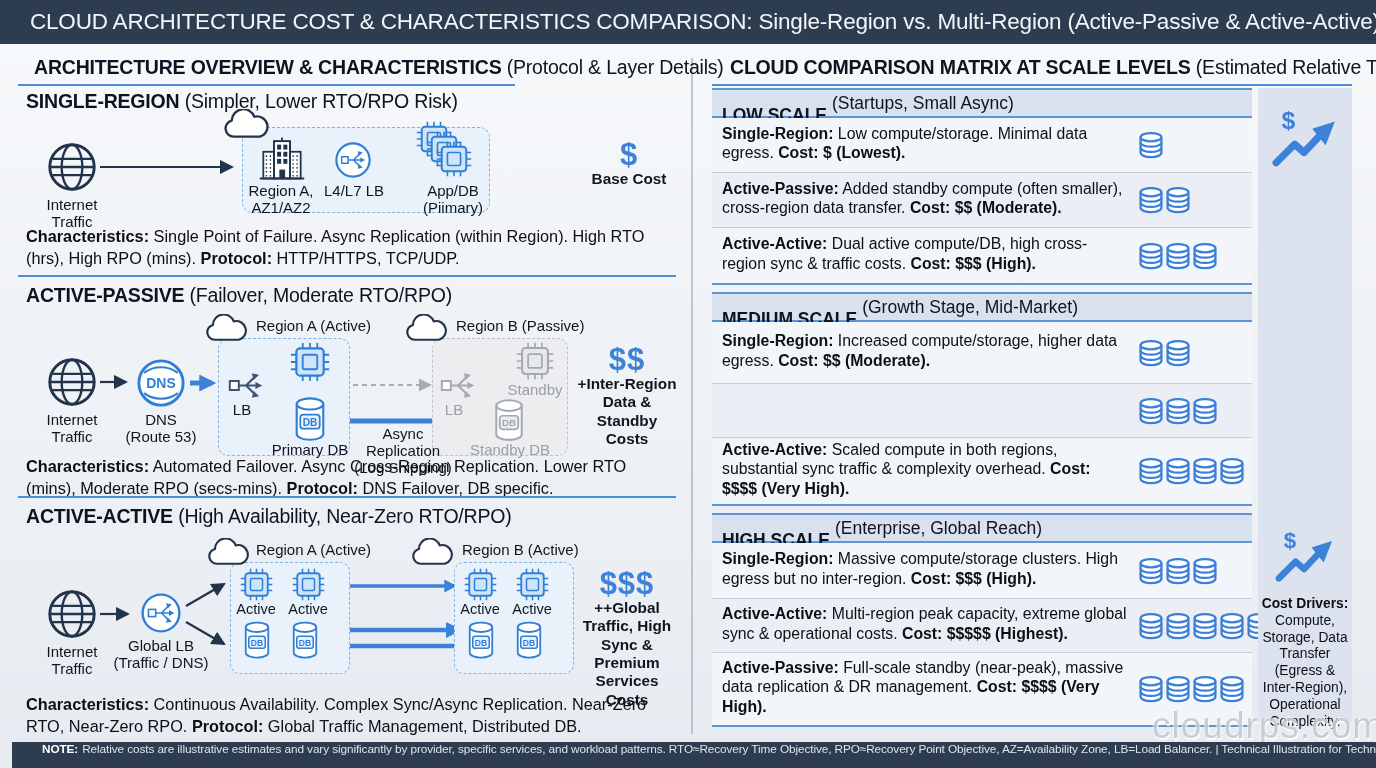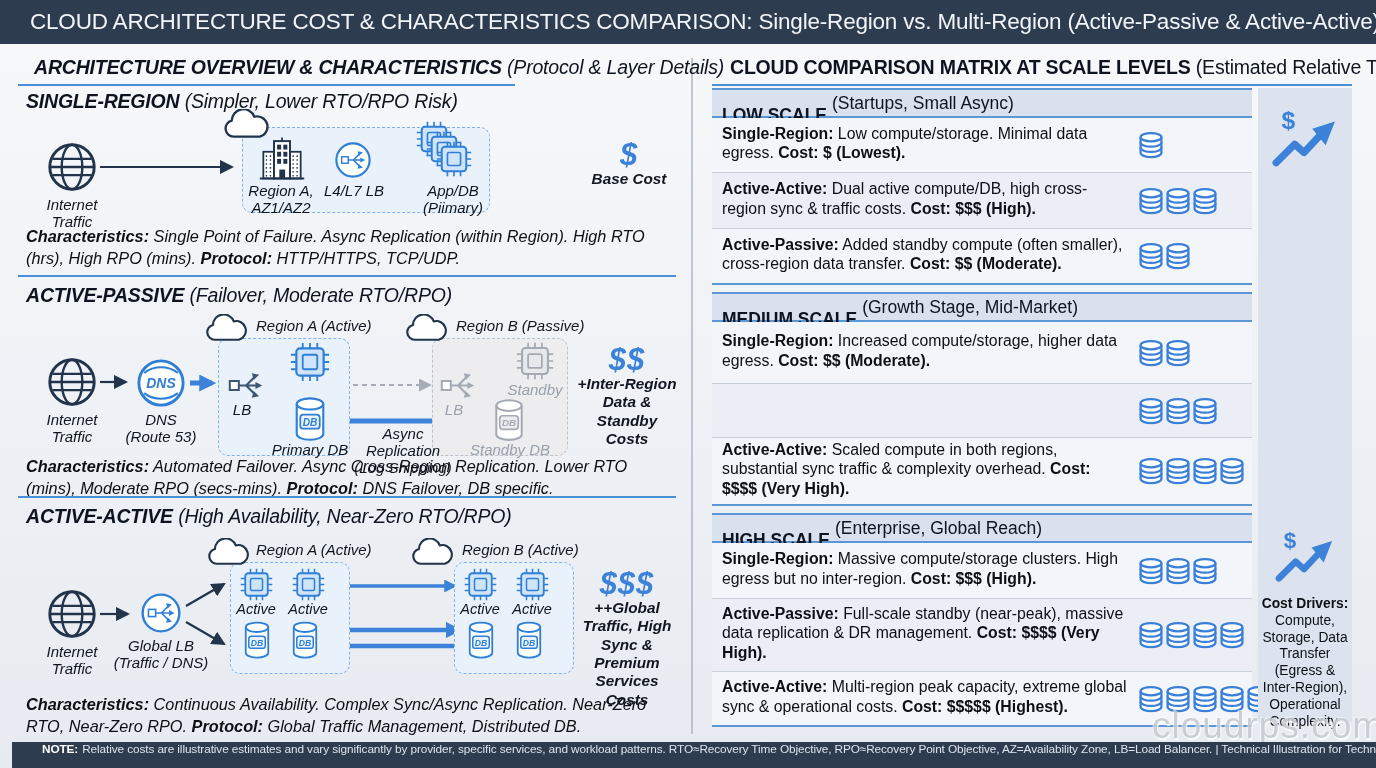--- a/index.html
+++ b/index.html
@@ -11,21 +11,21 @@
   
   .topbar { position:absolute; top:0; left:0; width:1376px; height:44px; background:#2e3c50;
             color:#f2f5f9; display:flex; align-items:center; padding:0 0 0 30px;
             font-size:22.5px; font-weight:500; letter-spacing:-0.2px; white-space:nowrap; }
   .footbar { position:absolute; bottom:0; left:12px; width:1376px; height:26px; background:#2e3c50;
              color:#dde5ee; display:flex; padding-left:30px;
              font-size:11.8px; white-space:nowrap; letter-spacing:-0.1px; }
   .footbar b { color:#ffffff; margin-right:4px; }
 
   
-  .lpanel { position:absolute; top:44px; left:0; width:784px; bottom:26px;font-style:italic; }
+  .lpanel { position:absolute; top:44px; left:0; width:784px; bottom:26px; }
   .rpanel { position:absolute; top:44px; left:692px; width:684px; bottom:26px; }
   .vdivider { position:absolute; top:58px; left:691px; width:2px; height:676px; background:#93a1b0; opacity:.55; }
 
   .ptitle { position:absolute; font-size:19.5px; color:#0d1420; white-space:nowrap; letter-spacing:-0.2px; }
   .ptitle b { font-weight:700; }
   .underline { position:absolute; height:2px; background:#4a90d9; }
 
   .sechead { position:absolute; font-size:19.5px; color:#0d1420; white-space:nowrap; letter-spacing:-0.2px; }
   .sechead b { font-weight:700; }
   .hdivider { position:absolute; height:2px; background:#4a90d9; left:18px; width:658px; }
@@ -400,39 +400,39 @@
             <span>(Startups, Small Async)</span>
         </div>
         <div class="mrow r54">
           <div class="mtext"><b>Single-Region:</b><span> Low compute/storage. Minimal data egress. </span><b>Cost: $ (Lowest).</b></div>
           <div class="dbicons">
   <svg viewBox="0 0 30 32">
                 <use href="#i-dbstack"></use>
               </svg>
 </div>
         </div>
+        <div class="mrow r55">
+          <div class="mtext"><b>Active-Passive:</b><span> Added standby compute (often smaller), cross-region data transfer. </span><b>Cost: $$ (Moderate).</b></div>
+          <div class="dbicons">
+  <svg viewBox="0 0 30 32">
+                <use href="#i-dbstack"></use>
+              </svg>
+
+  <svg viewBox="0 0 30 32">
+                <use href="#i-dbstack"></use>
+              </svg>
+</div>
+        </div>
         <div class="mrow r56">
           <div class="mtext"><b>Active-Active:</b><span> Dual active compute/DB, high cross-region sync &amp; traffic costs. </span><b>Cost: $$$ (High).</b></div>
           <div class="dbicons">
   <svg viewBox="0 0 30 32">
                 <use href="#i-dbstack"></use>
               </svg>
 
-  <svg viewBox="0 0 30 32">
-                <use href="#i-dbstack"></use>
-              </svg>
-
-  <svg viewBox="0 0 30 32">
-                <use href="#i-dbstack"></use>
-              </svg>
-</div>
-        </div>
-        <div class="mrow r55">
-          <div class="mtext"><b>Active-Passive:</b><span> Added standby compute (often smaller), cross-region data transfer. </span><b>Cost: $$ (Moderate).</b></div>
-          <div class="dbicons">
   <svg viewBox="0 0 30 32">
                 <use href="#i-dbstack"></use>
               </svg>
 
   <svg viewBox="0 0 30 32">
                 <use href="#i-dbstack"></use>
               </svg>
 </div>
         </div>
       </div>
@@ -505,47 +505,47 @@
 
   <svg viewBox="0 0 30 32">
                 <use href="#i-dbstack"></use>
               </svg>
 
   <svg viewBox="0 0 30 32">
                 <use href="#i-dbstack"></use>
               </svg>
 </div>
         </div>
+        <div class="mrow r54">
+          <div class="mtext"><b>Active-Active:</b><span> Multi-region peak capacity, extreme global sync &amp; operational costs. </span><b>Cost: $$$$$ (Highest).</b></div>
+          <div class="dbicons">
+  <svg viewBox="0 0 30 32">
+                <use href="#i-dbstack"></use>
+              </svg>
+
+  <svg viewBox="0 0 30 32">
+                <use href="#i-dbstack"></use>
+              </svg>
+
+  <svg viewBox="0 0 30 32">
+                <use href="#i-dbstack"></use>
+              </svg>
+
+  <svg viewBox="0 0 30 32">
+                <use href="#i-dbstack"></use>
+              </svg>
+
+  <svg viewBox="0 0 30 32">
+                <use href="#i-dbstack"></use>
+              </svg>
+</div>
+        </div>
         <div class="mrow r73">
           <div class="mtext"><b>Active-Passive:</b><span> Full-scale standby (near-peak), massive data replication &amp; DR management. </span><b>Cost: $$$$ (Very High).</b></div>
           <div class="dbicons">
-  <svg viewBox="0 0 30 32">
-                <use href="#i-dbstack"></use>
-              </svg>
-
-  <svg viewBox="0 0 30 32">
-                <use href="#i-dbstack"></use>
-              </svg>
-
-  <svg viewBox="0 0 30 32">
-                <use href="#i-dbstack"></use>
-              </svg>
-
-  <svg viewBox="0 0 30 32">
-                <use href="#i-dbstack"></use>
-              </svg>
-</div>
-        </div>
-        <div class="mrow r54">
-          <div class="mtext"><b>Active-Active:</b><span> Multi-region peak capacity, extreme global sync &amp; operational costs. </span><b>Cost: $$$$$ (Highest).</b></div>
-          <div class="dbicons">
-  <svg viewBox="0 0 30 32">
-                <use href="#i-dbstack"></use>
-              </svg>
-
   <svg viewBox="0 0 30 32">
                 <use href="#i-dbstack"></use>
               </svg>
 
   <svg viewBox="0 0 30 32">
                 <use href="#i-dbstack"></use>
               </svg>
 
   <svg viewBox="0 0 30 32">
                 <use href="#i-dbstack"></use>

